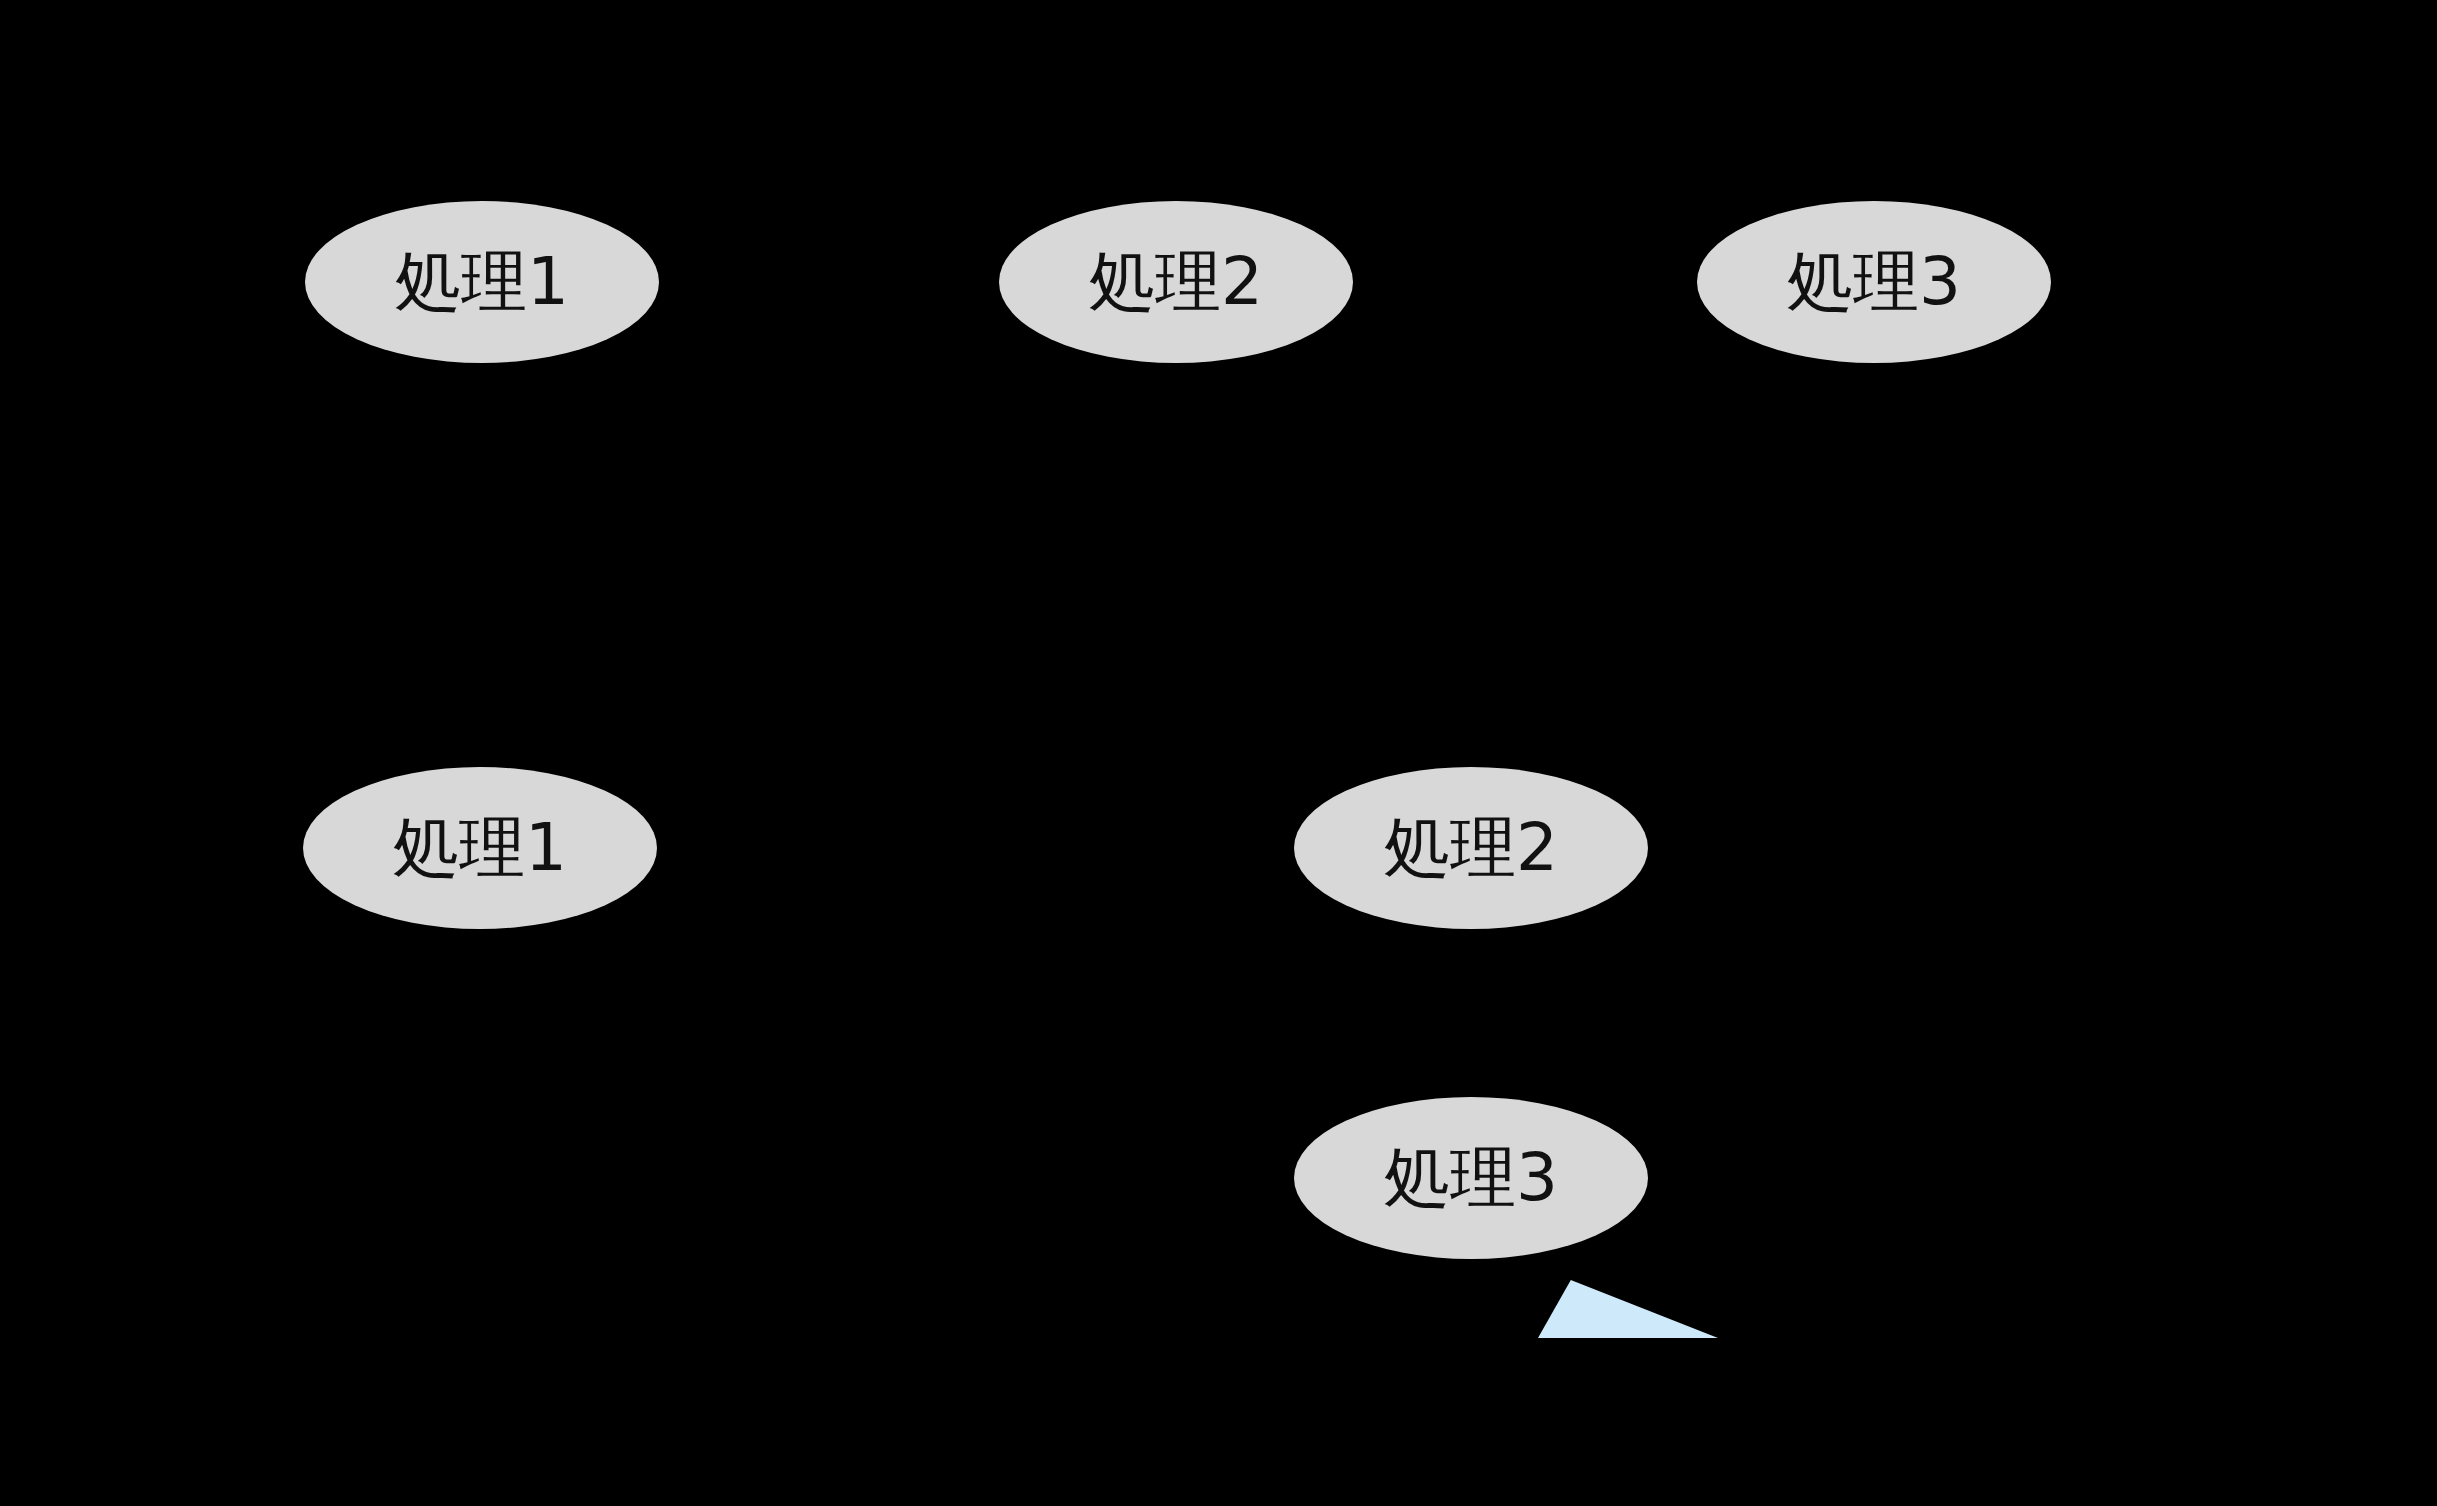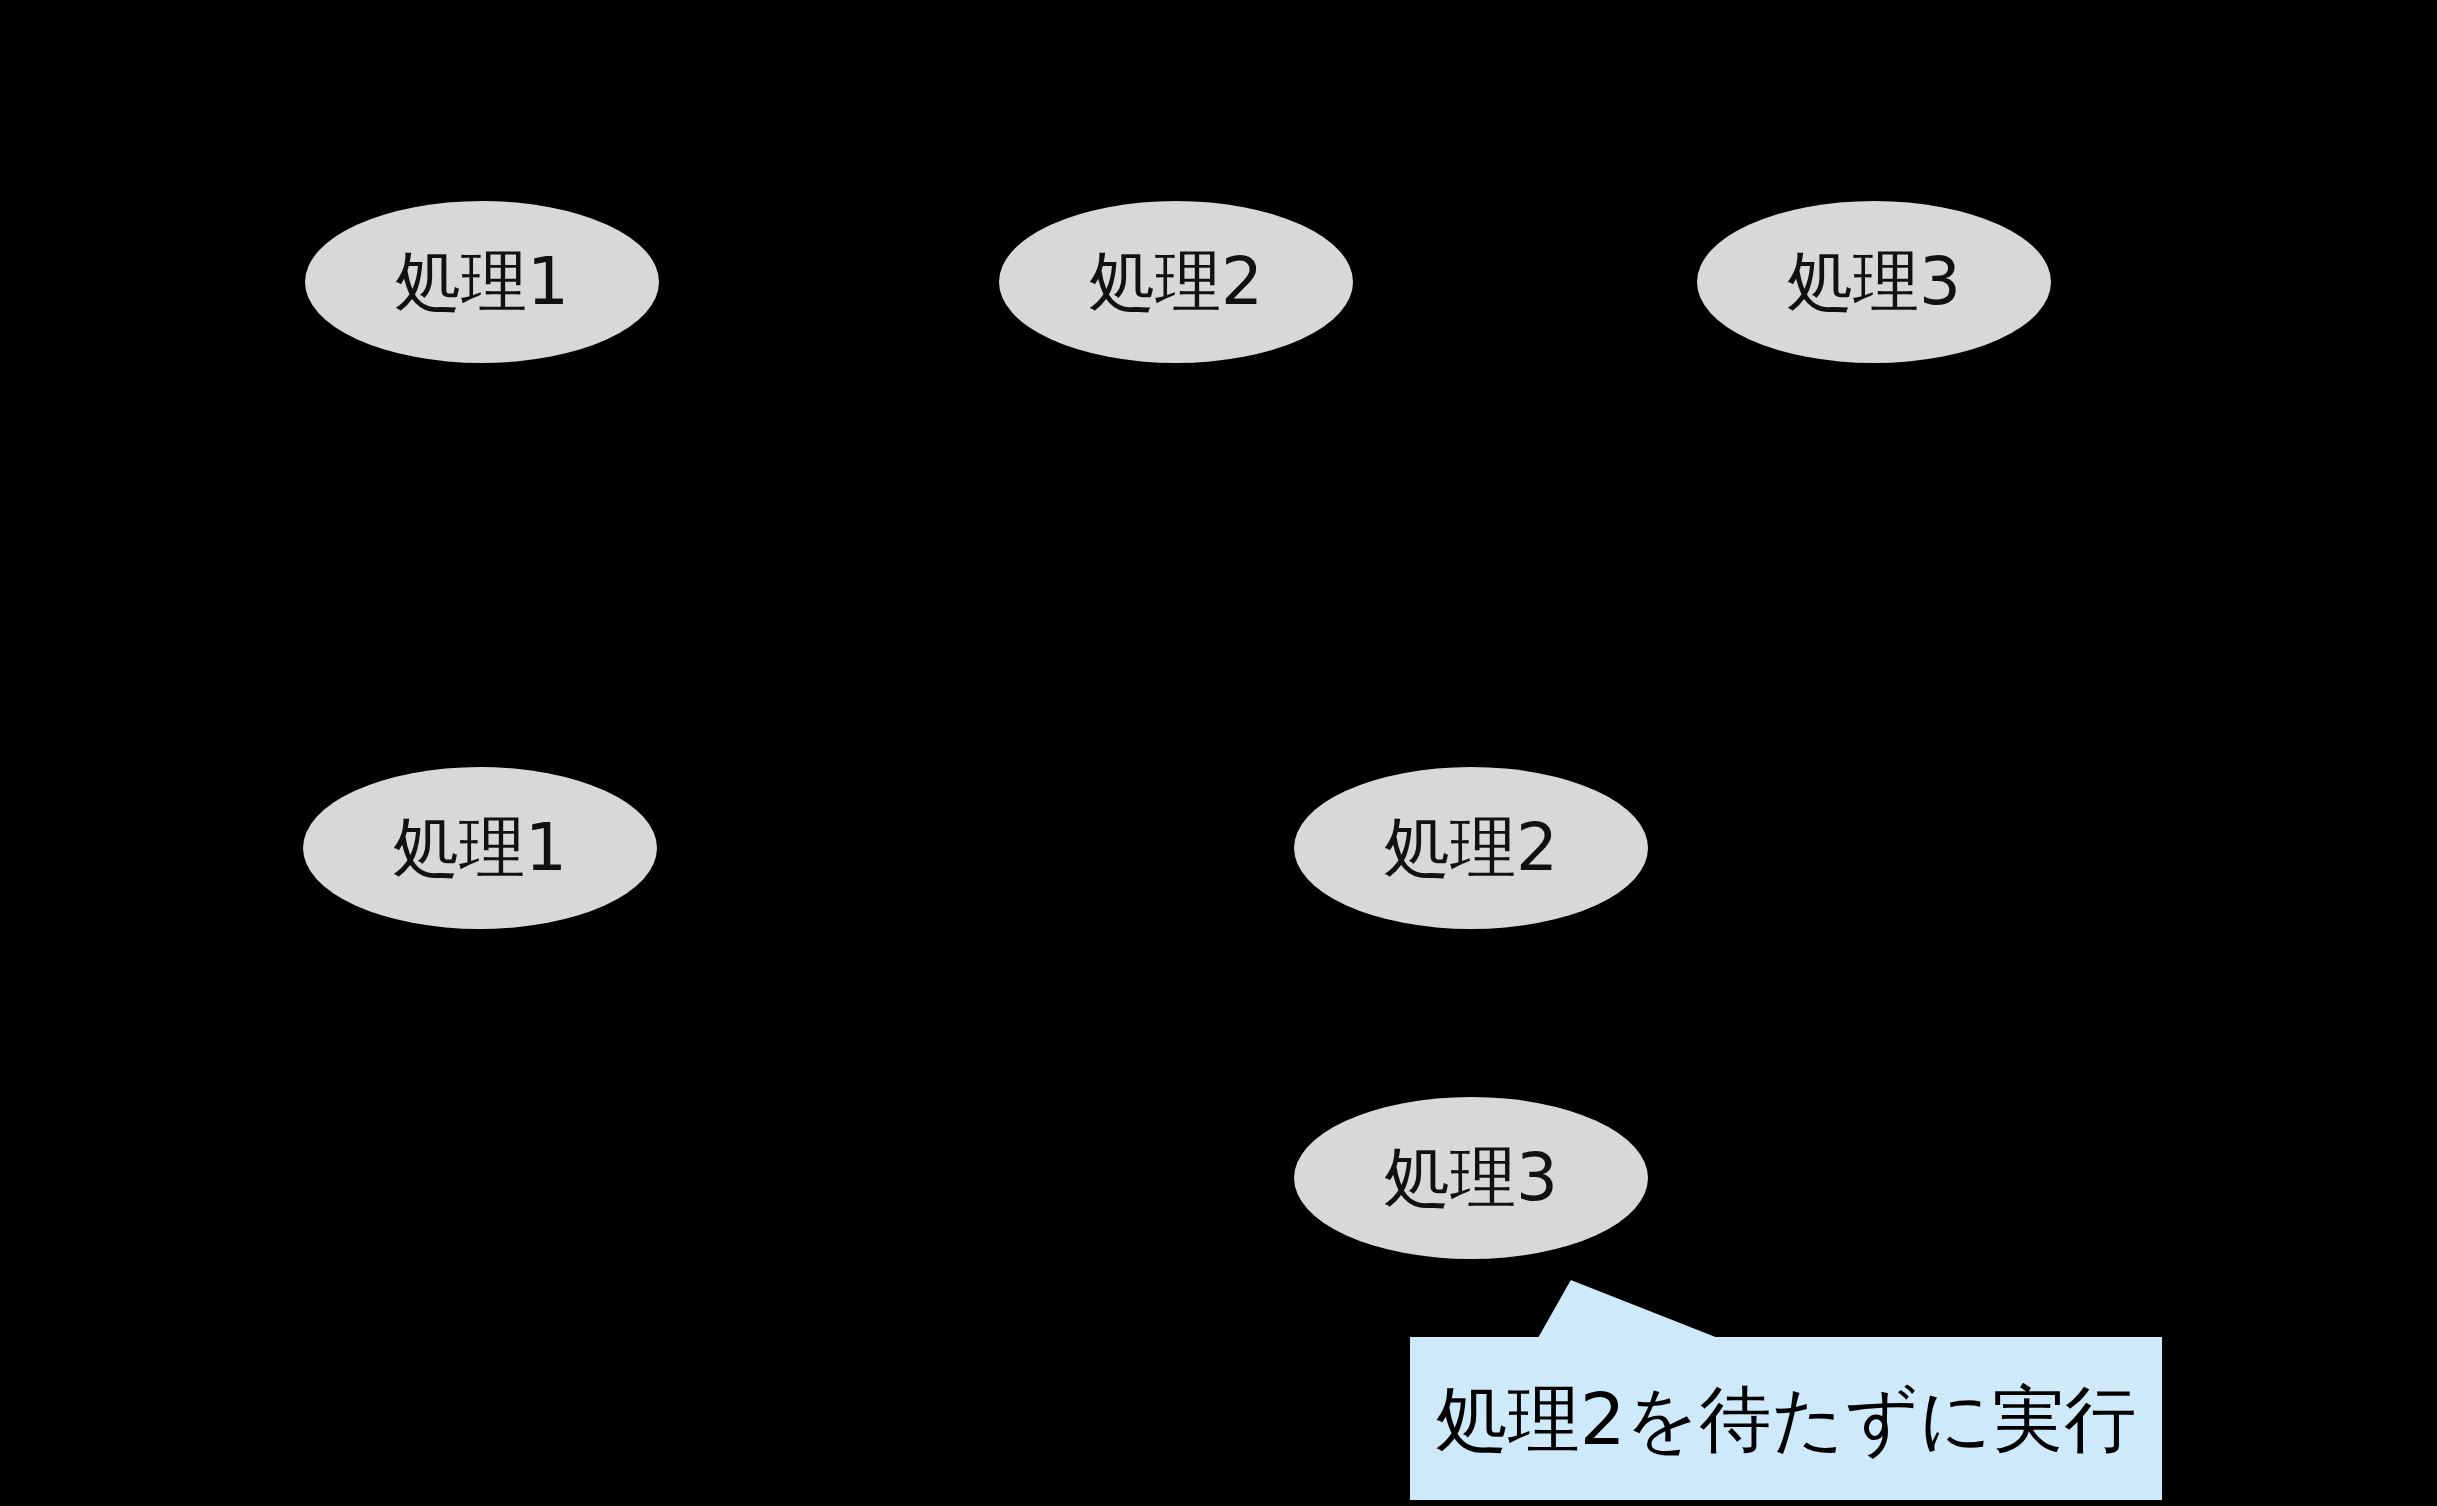--- a/index.html
+++ b/index.html
@@ -102,18 +102,15 @@
   </div>
 
   <div class="node n6">
     <span class="node-label">処理3</span>
   </div>
 
   <svg class="callout-tail" viewBox="0 0 214 69" preserveAspectRatio="none" aria-hidden="true">
     <polygon points="39,0 0,69 214,69"></polygon>
   </svg>
 
-  <div class="callout-box">
-    <span class="callout-text">処理2を待たずに実行</span>
-  </div>
 
 </div>
 
 
 </body></html>

